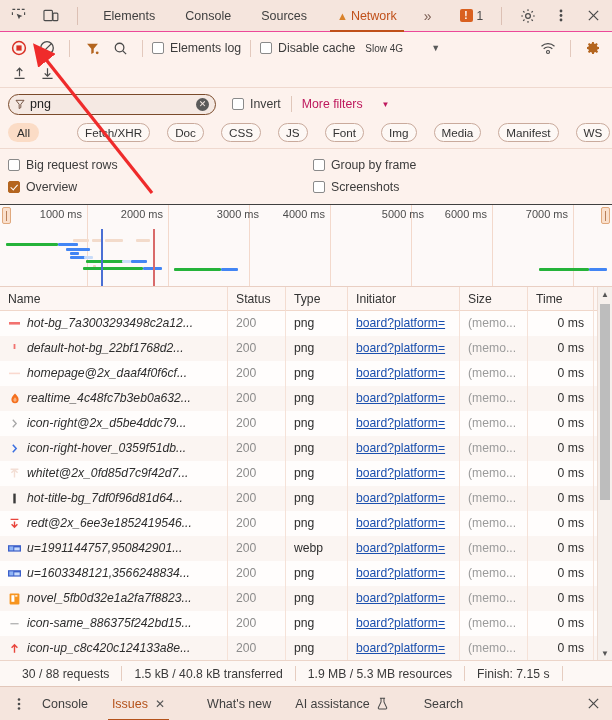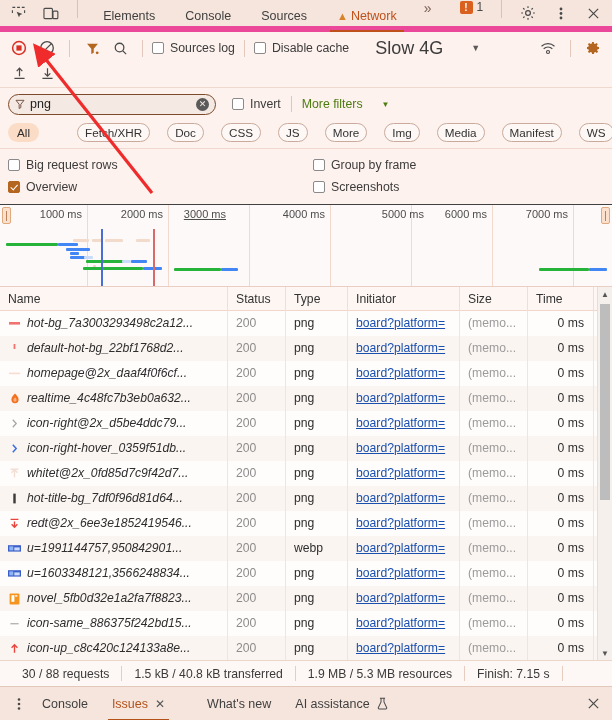--- a/index.html
+++ b/index.html
@@ -8,22 +8,22 @@
     background: #fdf6f3;
     font-family: "Liberation Sans", sans-serif;
     font-size: 12px;
     color: #3c3c3c;
     overflow: hidden;
   }
   .app { position: relative; width: 612px; height: 720px; display: flex; flex-direction: column; }
 
   
   .tabbar {
-    height: 32px; display: flex; align-items: flex-start;
-    background: #f5e5dd; border-bottom: 6px solid #ec4899;
+    height: 32px; display: flex; align-items: center;
+    background: #f5e5dd; border-bottom: 1px solid #ec4899;
     padding: 0 6px; gap: 8px;
   }
   .tb-icon {
     width: 28px; height: 26px; display: flex; align-items: center; justify-content: center;
     color: #4a4a4a; cursor: pointer;
   }
   .tb-sep { width: 1px; height: 18px; background: #dcc0b4; margin: 0 6px; }
   .tab {
     padding: 0 11px; height: 32px; line-height: 32px; font-size: 12.5px;
     color: #3f3f3f; cursor: pointer; position: relative; white-space: nowrap;
@@ -57,39 +57,39 @@
   .cb {
     width: 12px; height: 12px; border: 1.4px solid #8a8a8a; border-radius: 2px;
     background: #fff; flex: none; position: relative;
   }
   .cb.checked { background: #b4651f; border-color: #b4651f; }
   .cb.checked::after {
     content: ""; position: absolute; left: 3.4px; top: 0.8px; width: 3.2px; height: 6.4px;
     border: solid #fff; border-width: 0 1.7px 1.7px 0; transform: rotate(42deg);
   }
   .cb-label { font-size: 12.3px; color: #3c3c3c; white-space: nowrap; }
-  .throttle { font-size: 18px; color: #3c3c3c; margin-left: 24px; white-space: nowrap; }
+  .throttle { font-size: 10px; color: #3c3c3c; margin-left: 8px; white-space: nowrap; }
   .caret { margin-left: 26px; color: #5a5a5a; font-size: 9px; cursor: pointer; }
 
   
   .filterzone { background: #fdf2ed; border-bottom: 1px solid #efd9cf; padding: 4px 8px 5px 8px; }
   .filter-row { display: flex; align-items: center; height: 24px; }
   .search-pill {
     width: 208px; height: 21px; border: 1.6px solid #7a4a2a; border-radius: 11px;
     background: #f5e9e3; display: flex; align-items: center; padding: 0 6px; gap: 5px;
   }
   .funnel-ic { color: #6b4a3a; font-size: 11px; }
   .search-val { flex: 1; font-size: 12.5px; color: #222; }
   .clear-x {
     width: 13px; height: 13px; border-radius: 50%; background: #5a5a5a; color: #f5e9e3;
     font-size: 9px; display: flex; align-items: center; justify-content: center; cursor: pointer; flex: none;
   }
   .inv-wrap { display: flex; align-items: center; gap: 6px; margin-left: 16px; cursor: pointer; }
   .vr { width: 1px; height: 16px; background: #e0c7ba; margin: 0 10px; }
-  .morefilters { font-size: 12.3px; color: #4d7c0f; cursor: pointer; display: flex; align-items: center; gap: 19px; }
+  .morefilters { font-size: 12.3px; color: #be185d; cursor: pointer; display: flex; align-items: center; gap: 19px; }
 
   
   .pills { display: flex; align-items: center; gap: 17px; margin-top: 5px; height: 22px; }
   .pill {
     height: 19px; padding: 0 7px; border-radius: 10px; border: 1px solid #c9aa9c;
     font-size: 11.7px; color: #333; display: flex; align-items: center; cursor: pointer;
     background: #fdf8f5; white-space: nowrap;
   }
   .pill.sel { background: #fbdcc6; border-color: transparent; color: #2e2e2e; padding: 0 8px; }
   .pill-sep { width: 1px; height: 15px; background: #ddc3b6; margin: 0 2px; }
@@ -254,21 +254,21 @@
       </div>
       <div class="nb-btn">
         <svg class="ic" width="15" height="15" viewBox="0 0 16 16" fill="none" stroke="#4a4a4a" stroke-width="1.35">
             <circle cx="7" cy="7" r="4.6"></circle>
             <path d="M10.5 10.5L14 14"></path>
           </svg>
       </div>
       <div class="nb-sep"></div>
       <div class="cb-wrap">
         <span class="cb"></span>
-        <span class="cb-label">Sources log</span>
+        <span class="cb-label">Elements log</span>
       </div>
       <div class="nb-sep"></div>
       <div class="cb-wrap">
         <span class="cb"></span>
         <span class="cb-label">Disable cache</span>
       </div>
       <div class="throttle">Slow 4G</div>
       <div class="caret">▼</div>
       <div class="spacer"></div>
       <div class="nb-btn">
@@ -321,21 +321,21 @@
         <span style="font-size:8px;">▼</span>
       </div>
     </div>
     <div class="pills">
       <div class="pill sel">All</div>
       <div class="pill-sep"></div>
       <div class="pill">Fetch/XHR</div>
       <div class="pill">Doc</div>
       <div class="pill">CSS</div>
       <div class="pill">JS</div>
-      <div class="pill">More</div>
+      <div class="pill">Font</div>
       <div class="pill">Img</div>
       <div class="pill">Media</div>
       <div class="pill">Manifest</div>
       <div class="pill">WS</div>
       <div class="pill">Wasm</div>
       <div class="pill">Other</div>
     </div>
   </div>
 
   <div class="optzone">
@@ -369,21 +369,21 @@
     <div class="ov-ruler">
       <div class="ov-div" style="left:87px;"></div>
       <div class="ov-div" style="left:168px;"></div>
       <div class="ov-div" style="left:249px;"></div>
       <div class="ov-div" style="left:330px;"></div>
       <div class="ov-div" style="left:411px;"></div>
       <div class="ov-div" style="left:492px;"></div>
       <div class="ov-div" style="left:573px;"></div>
       <div class="ov-label" style="left:87px;">1000 ms</div>
       <div class="ov-label" style="left:168px;">2000 ms</div>
-      <div class="ov-label" style="left:231px;text-decoration:underline;">3000 ms</div>
+      <div class="ov-label" style="left:264px;">3000 ms</div>
       <div class="ov-label" style="left:330px;">4000 ms</div>
       <div class="ov-label" style="left:429px;">5000 ms</div>
       <div class="ov-label" style="left:492px;">6000 ms</div>
       <div class="ov-label" style="left:573px;">7000 ms</div>
     </div>
 
     <div class="bar" style="left:6px;  top:38px; width:52px; background:#25b33a;"></div>
     <div class="bar" style="left:58px; top:38px; width:20px; background:#4285f4;"></div>
     <div class="bar" style="left:73px; top:34px; width:16px; background:#f3dbcb;"></div>
     <div class="bar" style="left:92px; top:34px; width:10px; background:#f3dbcb;"></div>
@@ -681,20 +681,23 @@
       <span>What's new</span>
     </div>
     <div class="dw-tab">
       <span>AI assistance</span>
       <span>
         <svg class="ic" width="11" height="13" viewBox="0 0 12 14" fill="none" stroke="#4a4a4a" stroke-width="1.1">
             <path d="M4.4 1.3v4L1.5 11.4c-.4.8.1 1.5.9 1.5h7.2c.8 0 1.3-.7.9-1.5L7.6 5.3v-4M3.2 1.3h5.6"></path>
           </svg>
       </span>
     </div>
+    <div class="dw-tab" style="margin-left:12px;">
+      <span>Search</span>
+    </div>
     <div class="spacer"></div>
     <div class="dw-dots">
       <svg class="ic" width="13" height="13" viewBox="0 0 14 14" stroke="#4a4a4a" stroke-width="1.3" style="margin:0 auto;">
           <path d="M2 2l10 10M12 2L2 12"></path>
         </svg>
     </div>
   </div>
 
   <svg class="annot" width="612" height="720" viewBox="0 0 612 720">
     <defs>

